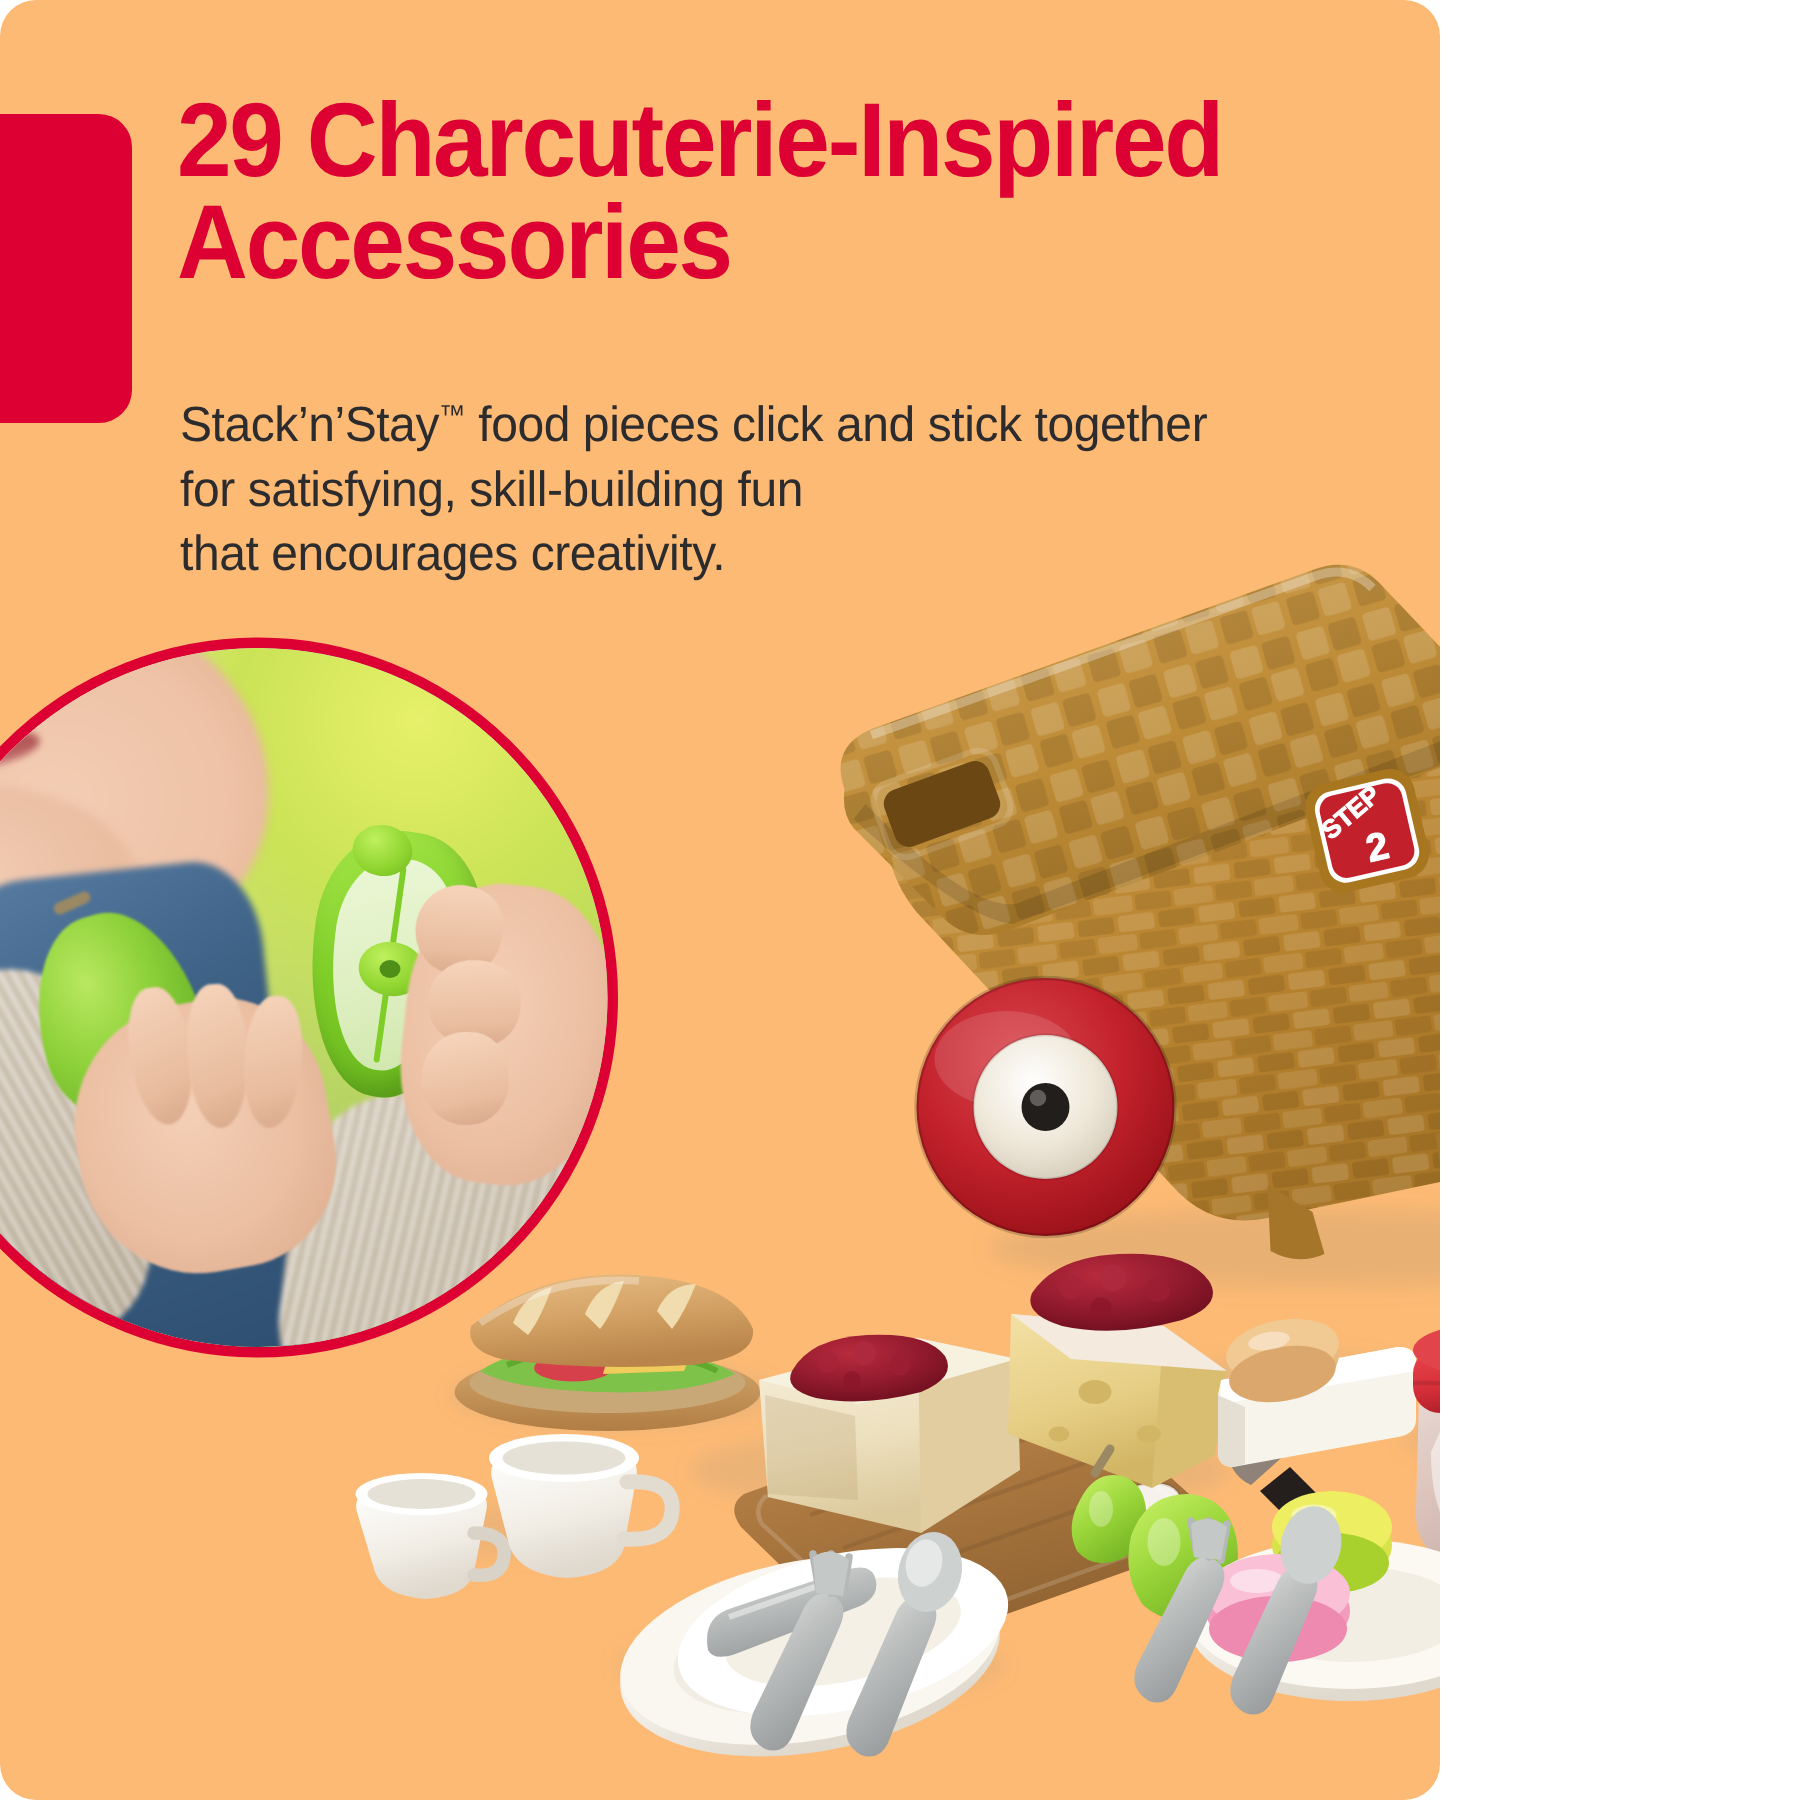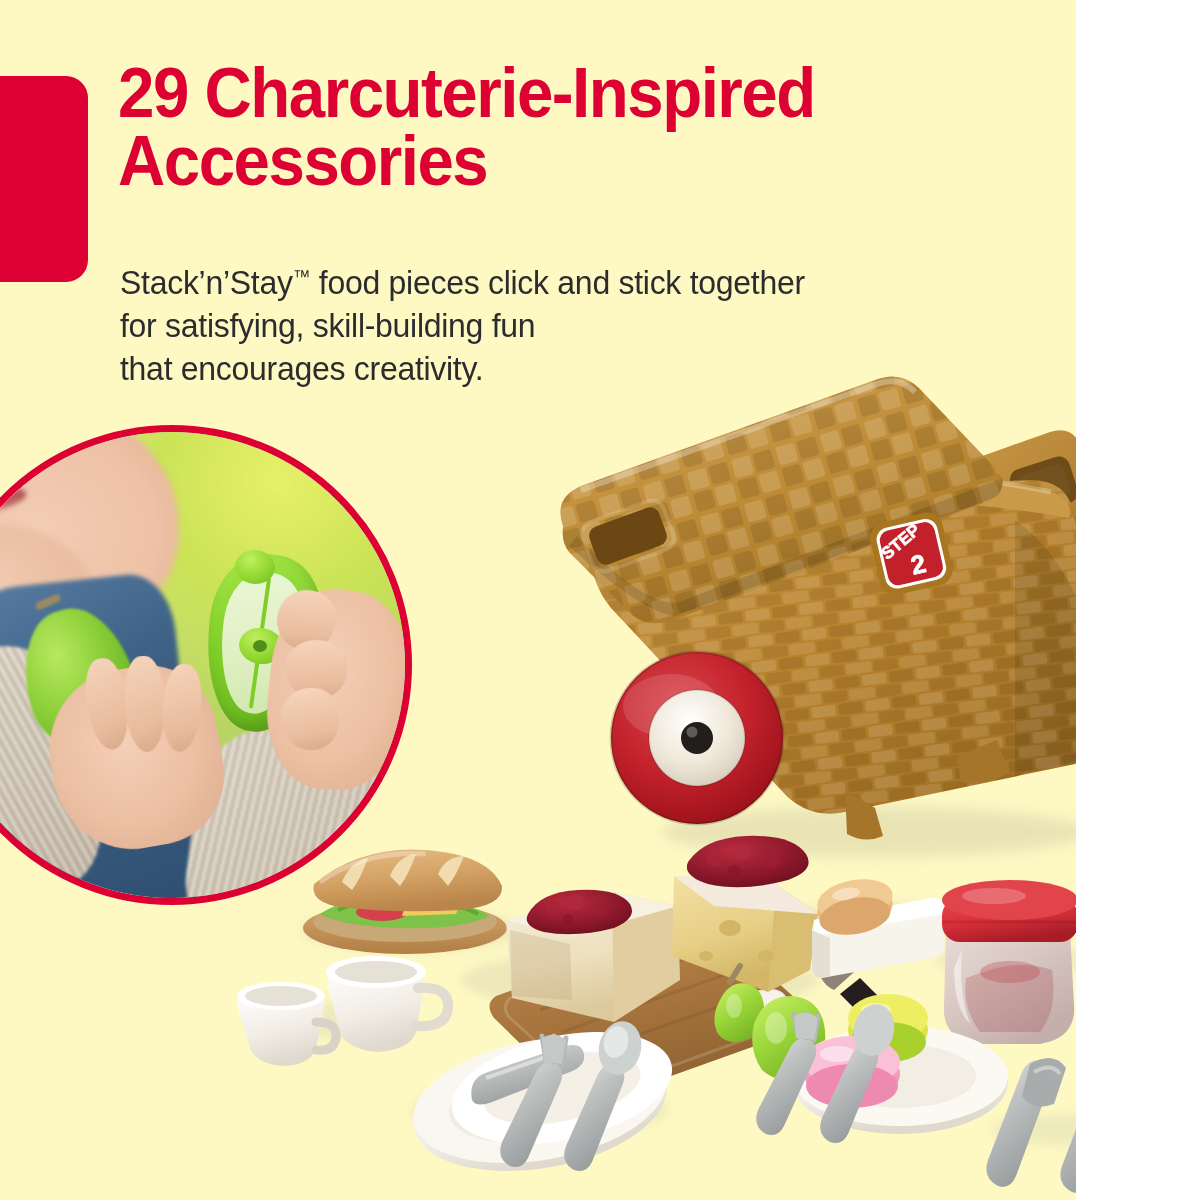--- a/index.html
+++ b/index.html
@@ -5,23 +5,24 @@
 <style>
   * { box-sizing: border-box; margin: 0; padding: 0; }
   html, body {
     width: 1200px; height: 1200px;
     background: #ffffff;
     font-family: "Liberation Sans", sans-serif;
     overflow: hidden;
   }
   #stage {
     position: relative;
-    width: 1076px; height: 1200px;
-    background: #fef9c3;
+    width: 960px; height: 1200px;
+    background: #fdba74;
     overflow: hidden;
+    border-radius: 24px;
   }
 
   
   .accent-bar {
     position: absolute;
     left: -30px; top: 76px;
     width: 118px; height: 206px;
     background: #DD0032;
     border-radius: 0 22px 22px 0;
   }

